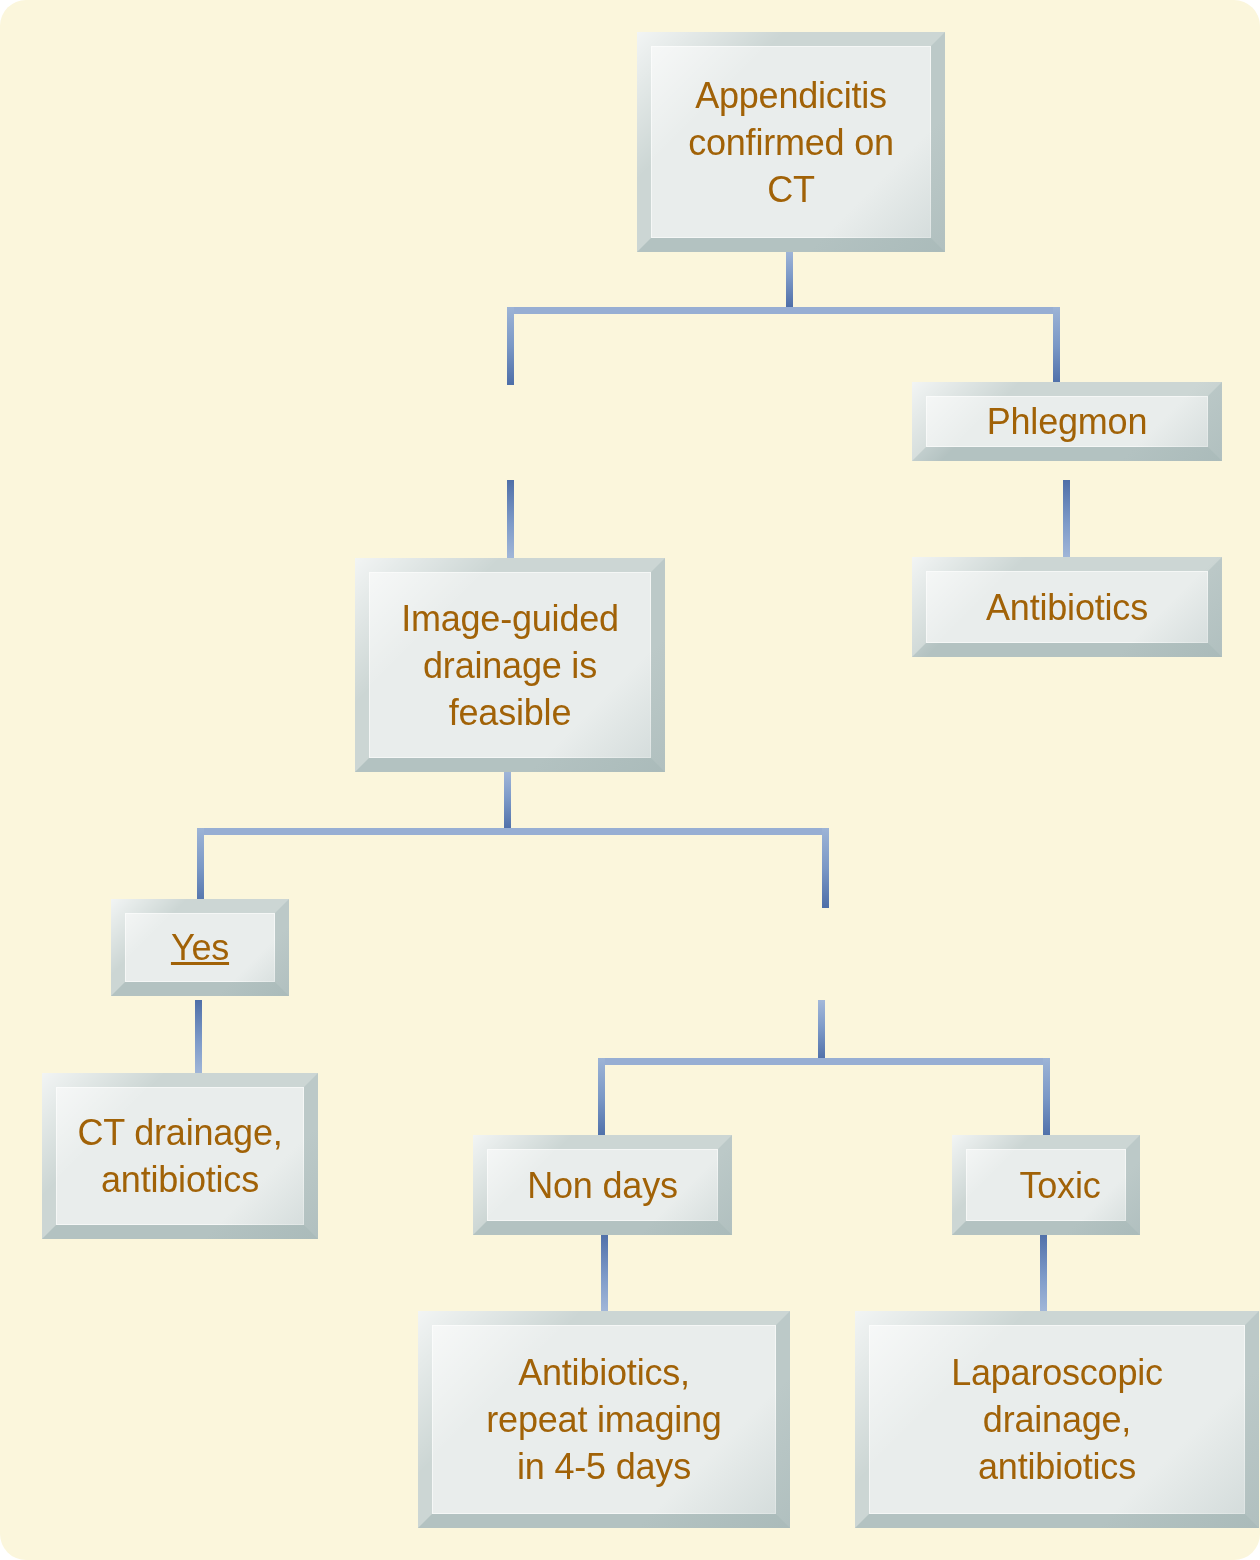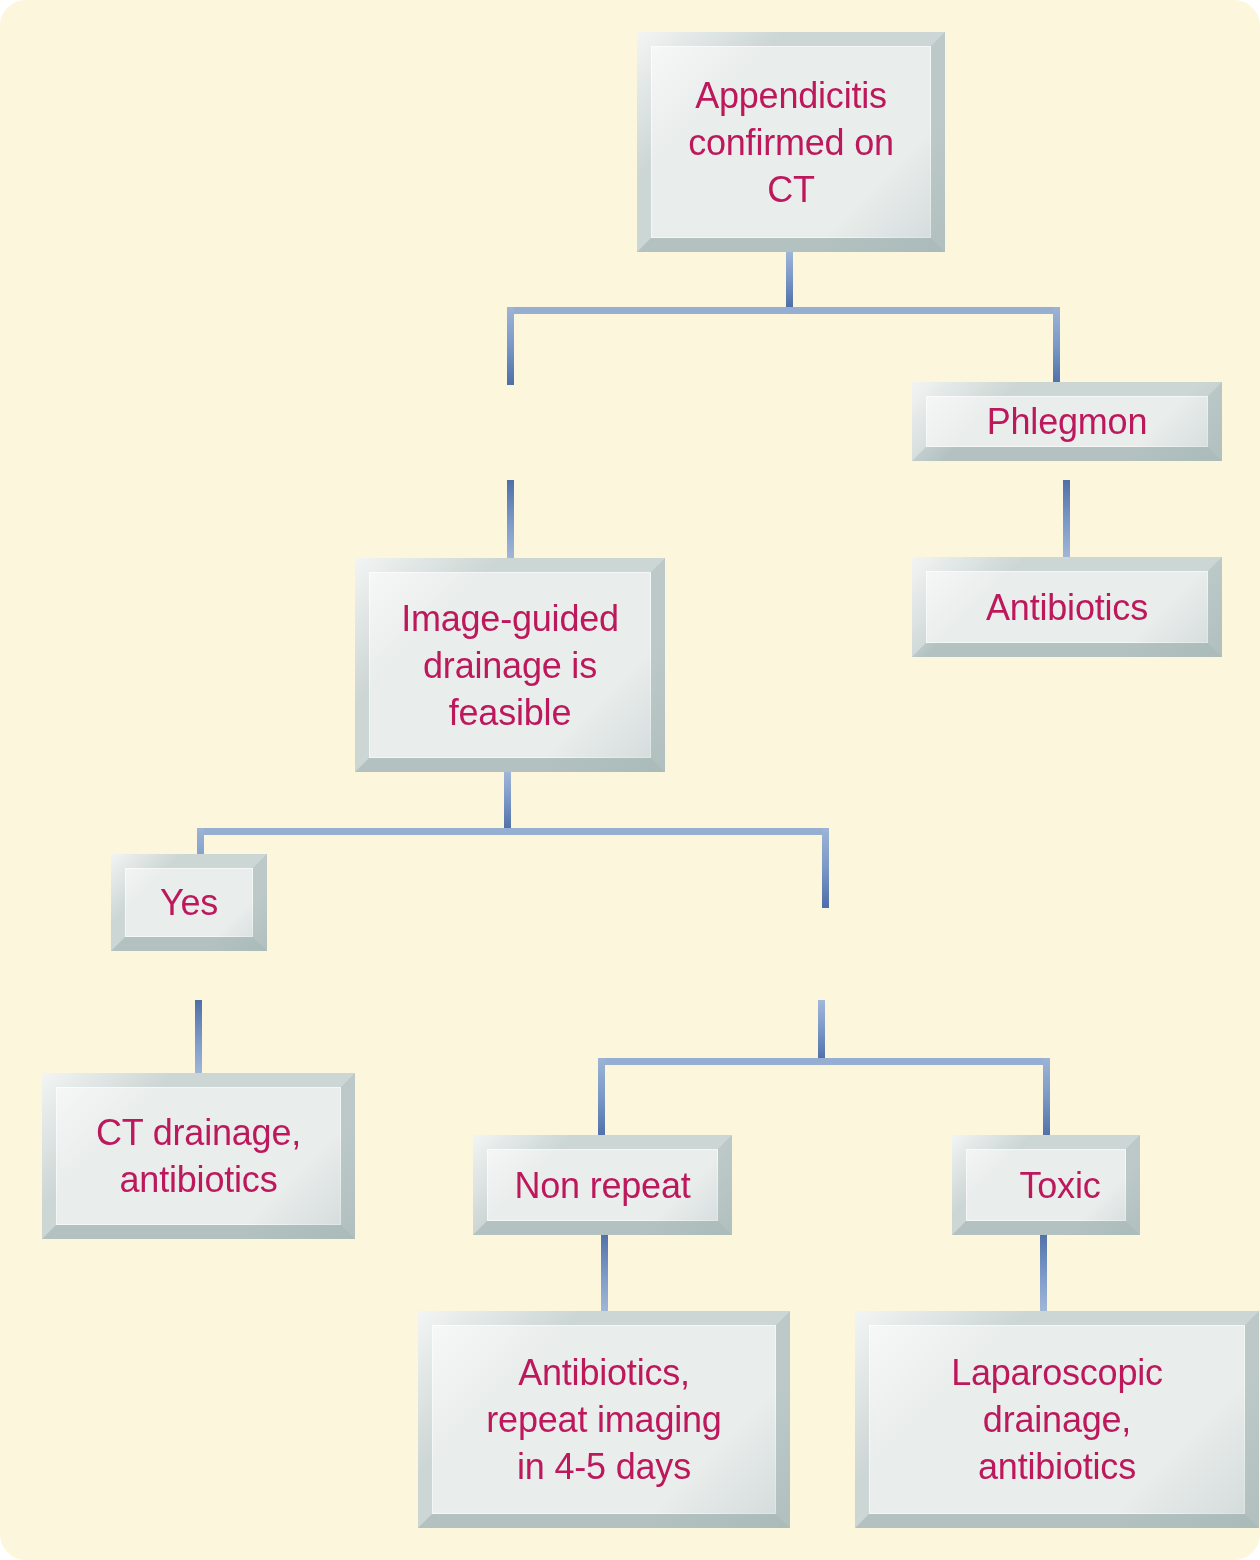--- a/index.html
+++ b/index.html
@@ -30,21 +30,21 @@
     border-style: solid;
     border-width: 14px;
     border-top-color: #ccd6d4;
     border-left-color: #ccd6d4;
     border-right-color: #bcc9c8;
     border-bottom-color: #b3c2c1;
     display: flex;
     align-items: center;
     justify-content: center;
     text-align: center;
-    color: #be185d;
+    color: #a16207;
     font-size: 36px;
     line-height: 47px;
     letter-spacing: -0.2px;
     box-shadow: inset 0 0 0 1px rgba(255,255,255,0.55);
   }
   .node .inner {
     position: relative;
     z-index: 2;
     width: 100%;
     white-space: pre-line;
@@ -131,32 +131,32 @@
   <div class="node small" style="left:912px; top:557px; width:310px; height:100px;">
     <span class="inner">Antibiotics</span>
   </div>
 
   <div class="node" style="left:355px; top:558px; width:310px; height:214px;">
     <span class="inner">Image-guided
 drainage is
 feasible</span>
   </div>
 
-  <div class="node small" style="left:111px; top:854px; width:156px; height:97px;">
+  <div class="node small" style="left:111px; top:899px; width:178px; height:97px;text-decoration:underline;">
     <span class="inner">Yes</span>
   </div>
 
 
-  <div class="node" style="left:42px; top:1073px; width:313px; height:166px;">
+  <div class="node" style="left:42px; top:1073px; width:276px; height:166px;">
     <span class="inner">CT drainage,
 antibiotics</span>
   </div>
 
   <div class="node small" style="left:473px; top:1135px; width:259px; height:100px;">
-    <span class="inner">Non repeat</span>
+    <span class="inner">Non days</span>
   </div>
 
   <div class="node small" style="left:952px; top:1135px; width:188px; height:100px;padding-left:28px;">
     <span class="inner">Toxic</span>
   </div>
 
   <div class="node" style="left:418px; top:1311px; width:372px; height:217px;">
     <span class="inner">Antibiotics,
 repeat imaging
 in 4-5 days</span>

